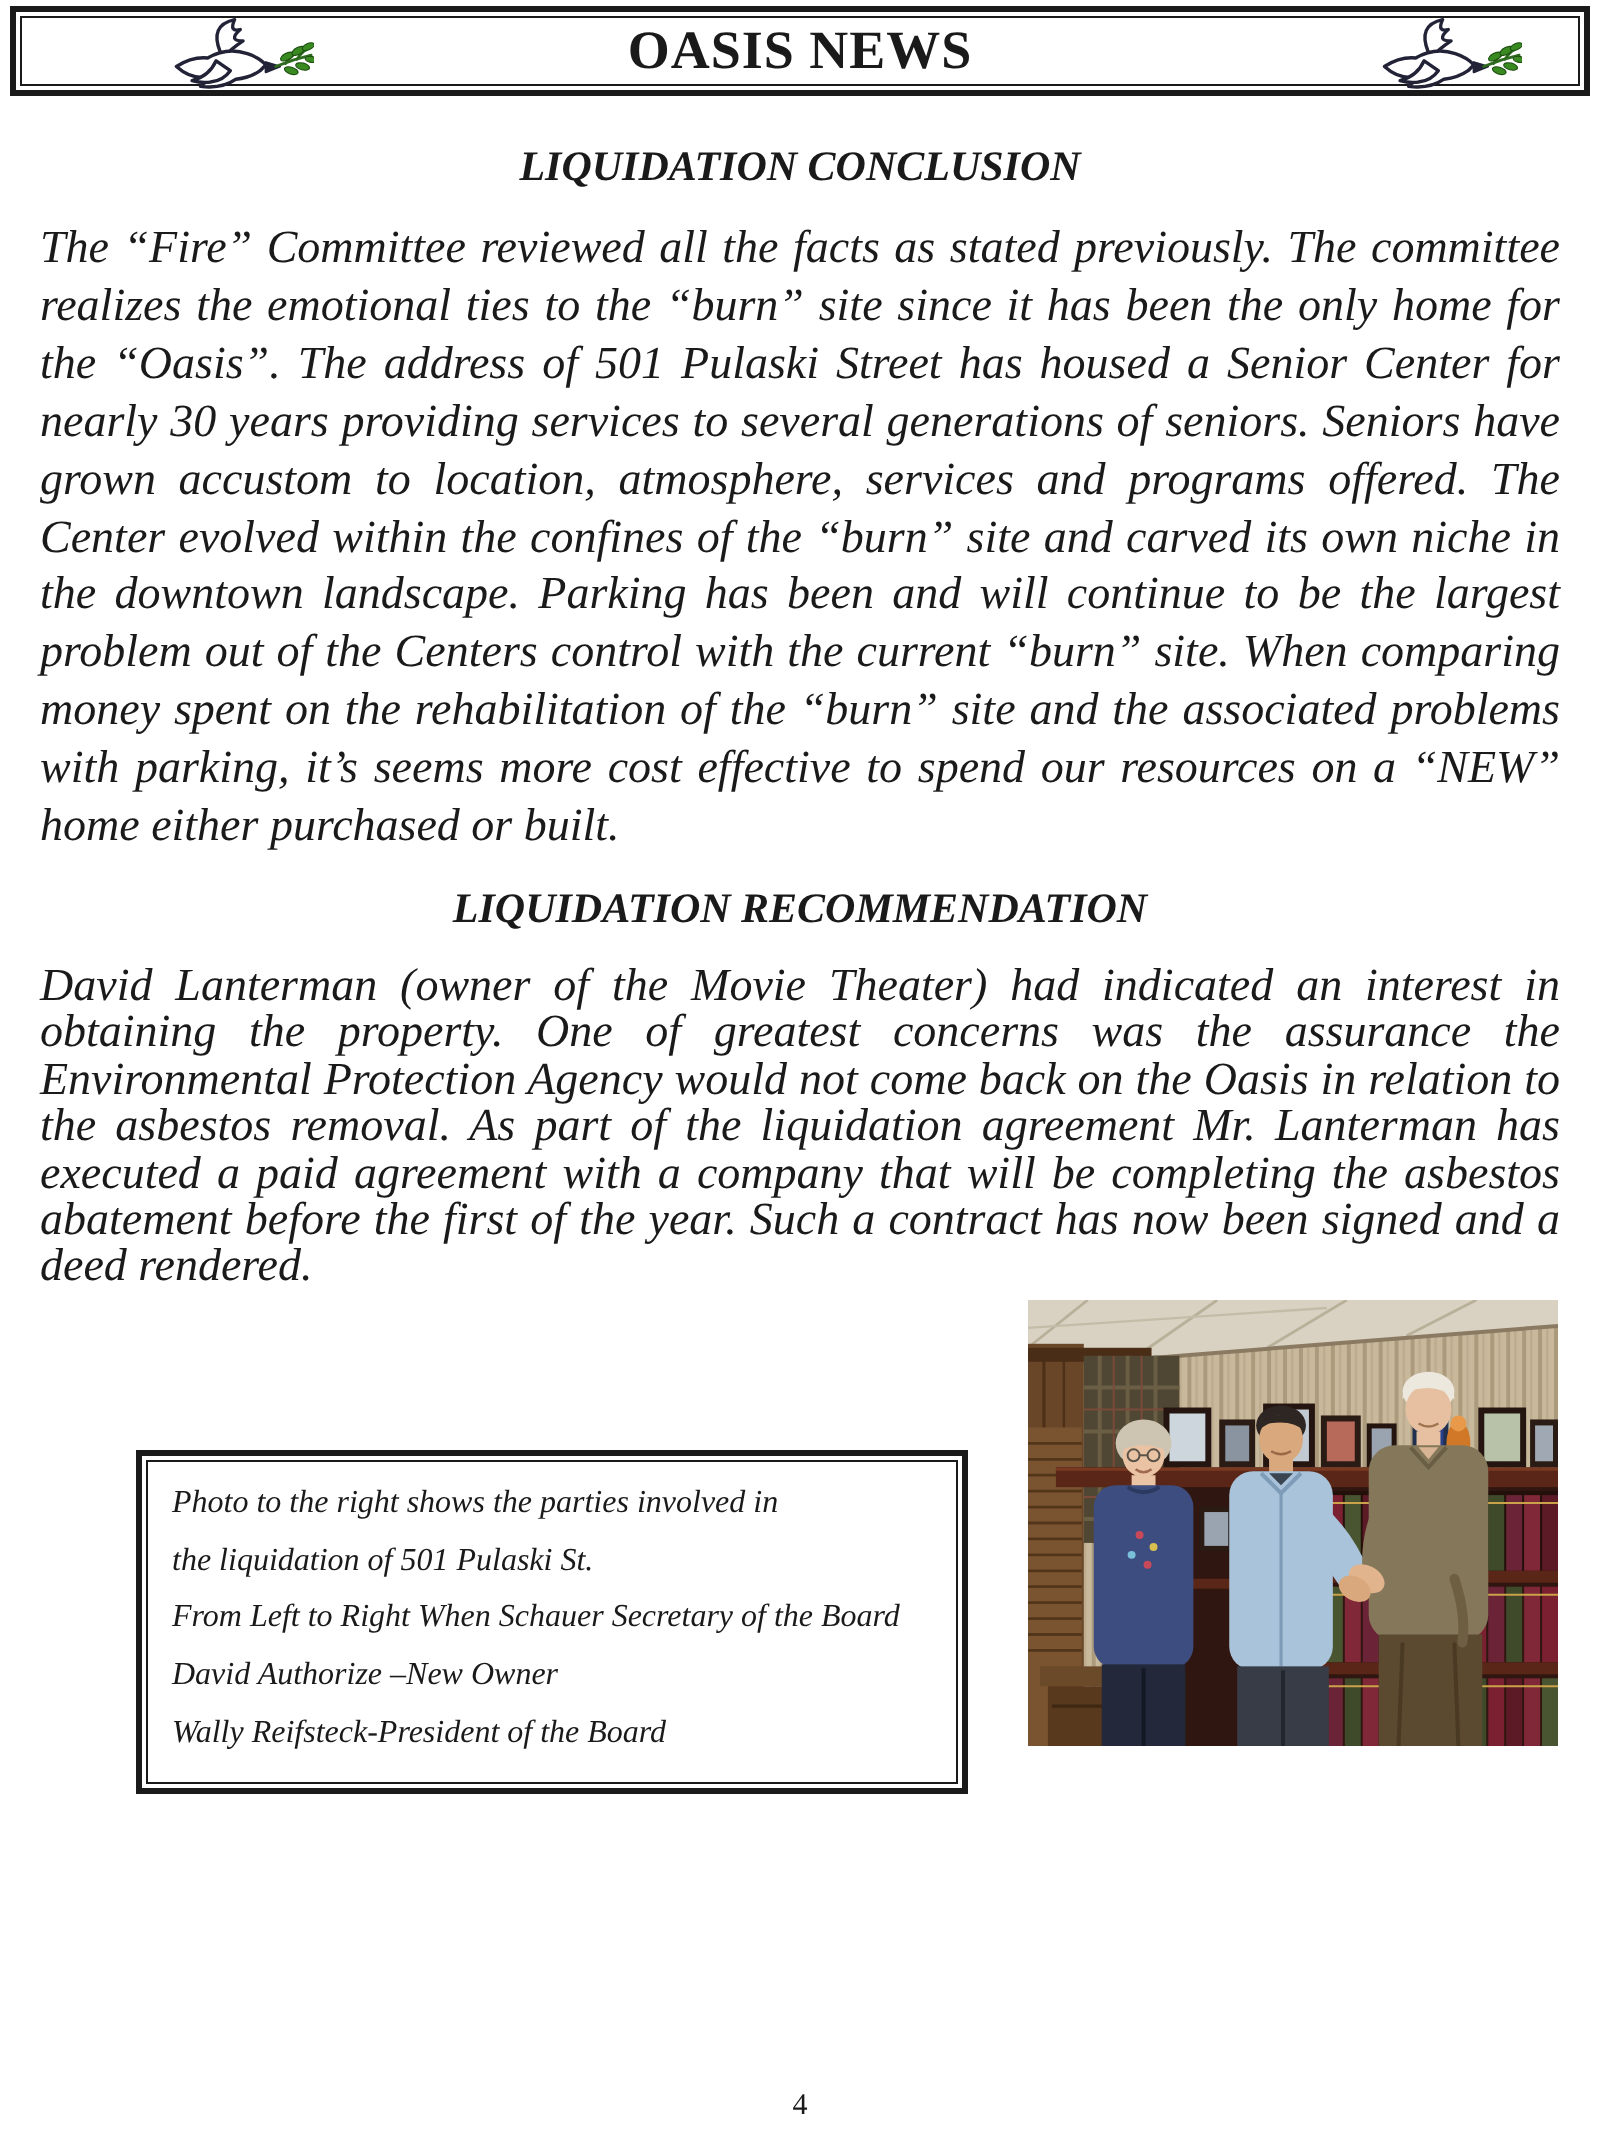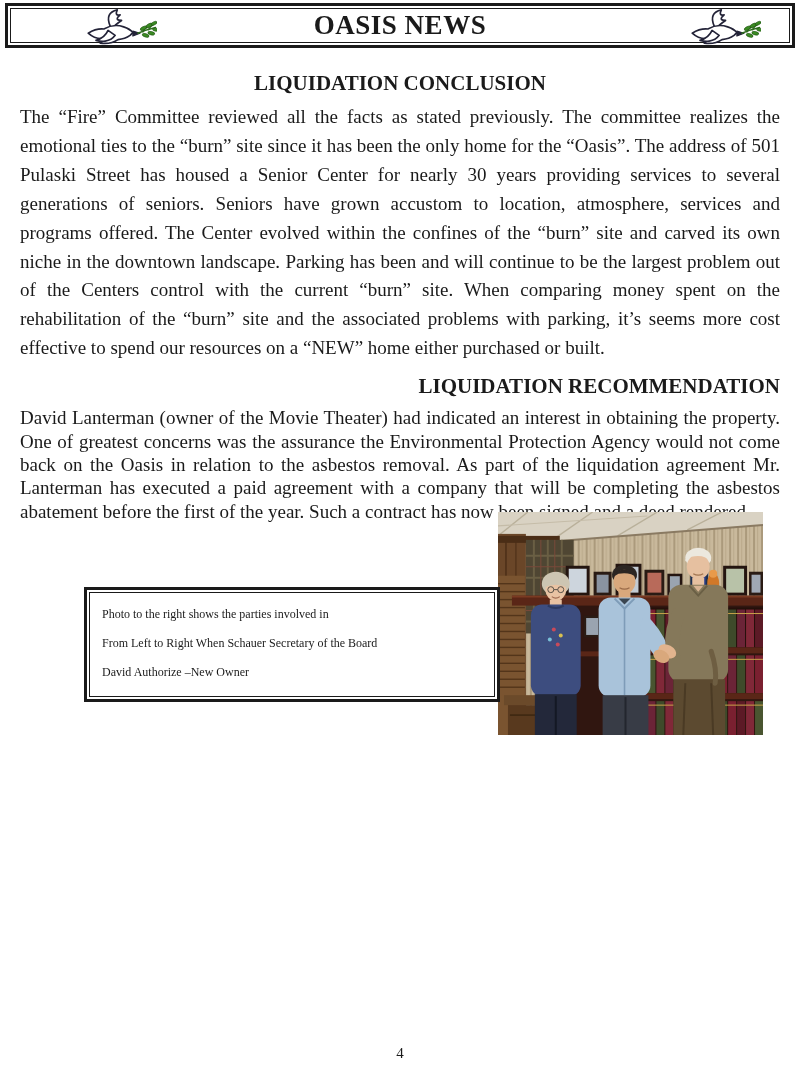--- a/index.html
+++ b/index.html
@@ -30,29 +30,29 @@
     display:flex;align-items:center;justify-content:center;
   }
   .masthead-title{
     font-size:27px;font-weight:bold;letter-spacing:.5px;
     margin:0;line-height:1;
   }
   .dove{position:absolute;top:-2px;width:78px;height:40px;}
   .dove-left{left:68px;}
   .dove-right{right:28px;}
   
-  .content{padding:0 20px;}
+  .content{padding:0 4px;font-style:italic;}
   h2.section-heading{
     font-size:21px;font-weight:bold;text-align:center;
     margin:25px 0 9px 0;line-height:1;
   }
-  .content section:nth-of-type(2) h2.section-heading{margin-top:13px;text-align:right;}
+  .content section:nth-of-type(2) h2.section-heading{margin-top:13px;}
   p.body-par{
-    margin:0;
-    font-size:19px;
+    margin:16px;
+    font-size:23px;
     line-height:28.9px;
     text-align:justify;
   }
   p.body-par.tight{line-height:23.4px;}
   p.body-par + p.body-par{margin-top:13px;}
   
   .media-row{position:relative;height:216px;}
   .photo{
     position:absolute;top:-11px;right:17px;
     width:265px;height:223px;margin:0;
@@ -62,21 +62,21 @@
     position:absolute;left:64px;top:64px;width:416px;
     border:3px solid var(--ink);
     padding:2px;
     background:#fff;
   }
   .caption-inner{
     border:1px solid var(--ink);
     padding:7px 12px 9px 12px;
   }
   .caption-line{
-    margin:0;font-size:12px;line-height:28.8px;text-align:left;
+    margin:0;font-size:16px;line-height:28.8px;text-align:left;
   }
   
   .page-footer{
     position:absolute;left:0;bottom:12px;width:100%;
     text-align:center;font-size:15px;
   }
 </style>
 </head>
 <body>
 
@@ -352,22 +352,24 @@
         <g>
           <ellipse cx="170" cy="140" rx="9.5" ry="6.5" fill="#e2b48e" transform="rotate(28 170 140)"></ellipse>
           <ellipse cx="164" cy="145" rx="8.5" ry="6" fill="#d9a87c" transform="rotate(28 164 145)"></ellipse>
         </g>
       </svg>
     </figure>
 
     <div class="caption-outer">
       <div class="caption-inner">
         <p class="caption-line">Photo to the right shows the parties involved in</p>
+        <p class="caption-line">the liquidation of 501 Pulaski St.</p>
         <p class="caption-line">From Left to Right When Schauer Secretary of the Board</p>
         <p class="caption-line">David Authorize –New Owner</p>
+        <p class="caption-line">Wally Reifsteck-President of the Board</p>
       </div>
     </div>
   </div>
 
 </main>
 
 <footer class="page-footer">
   <span>4</span>
 </footer>
 

